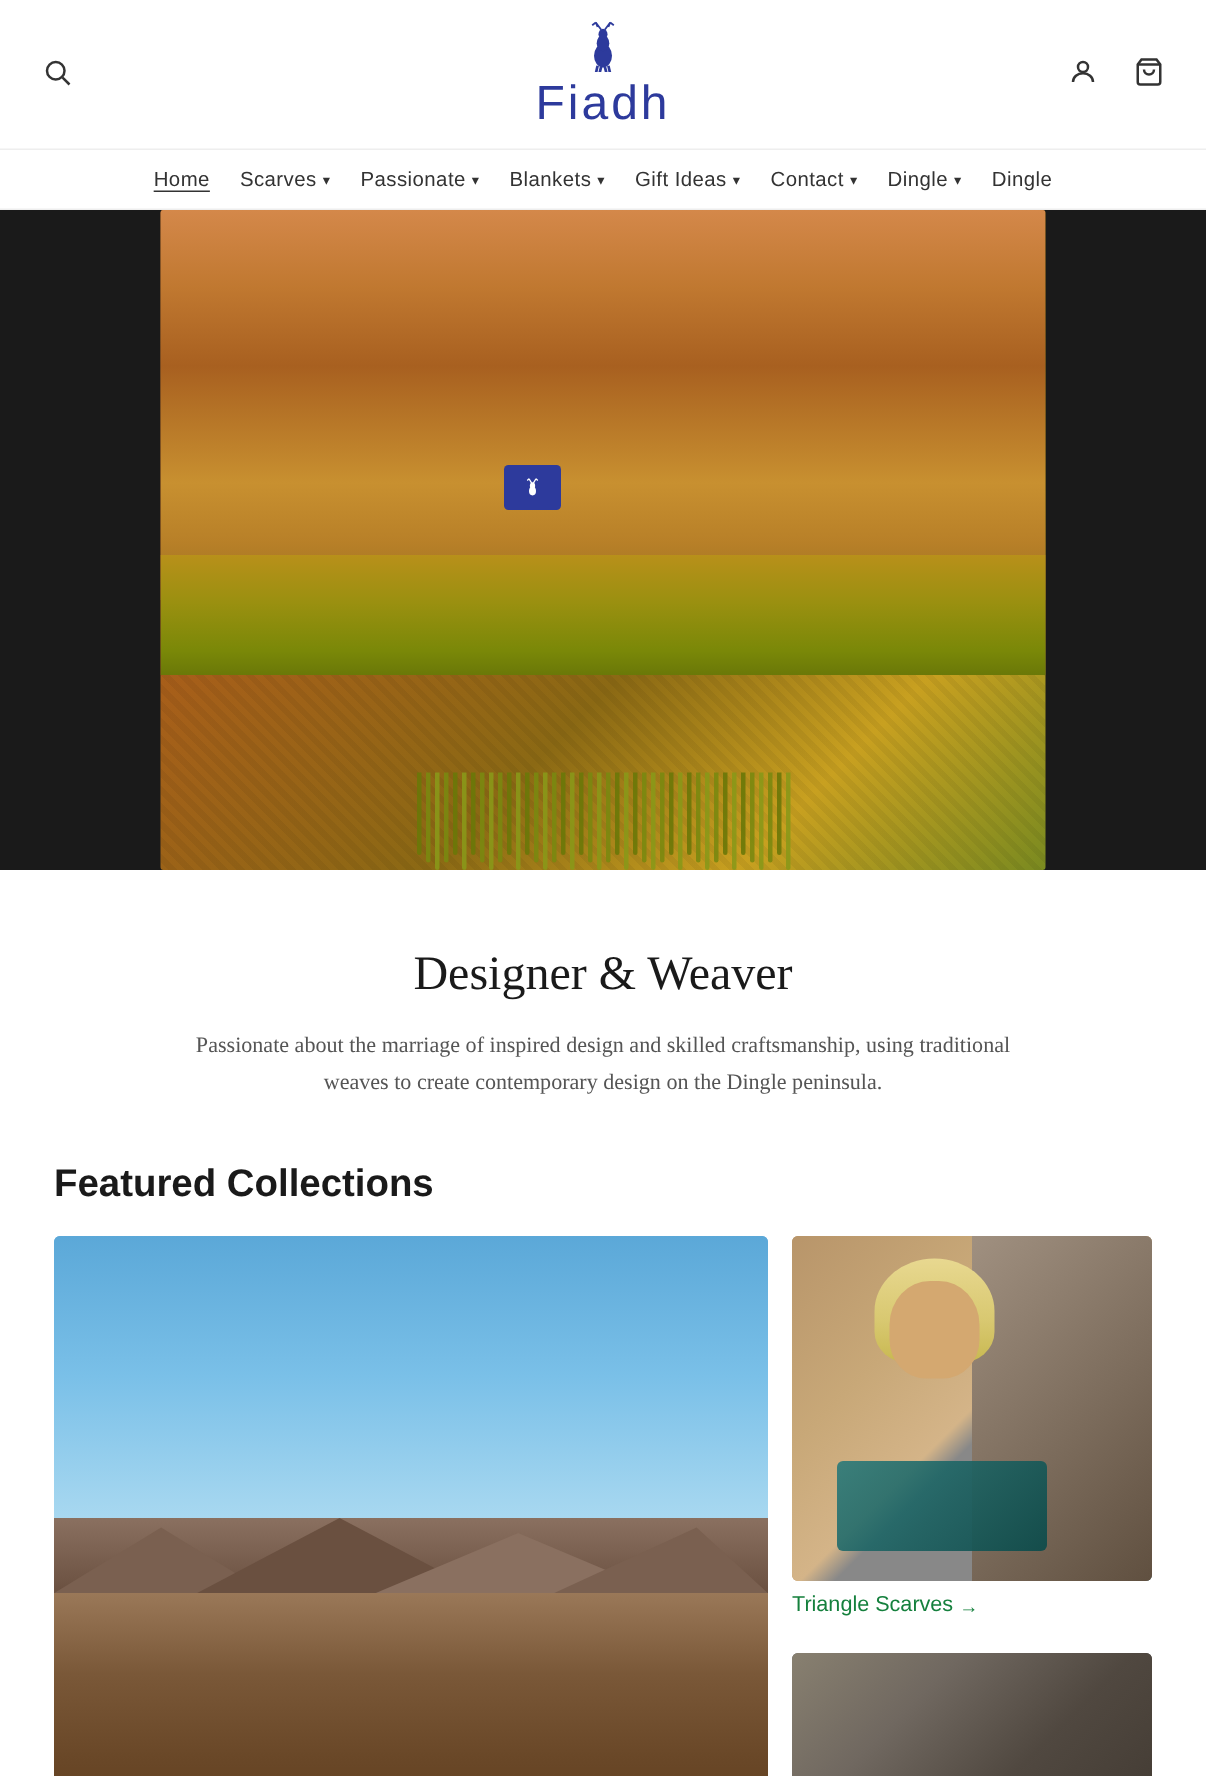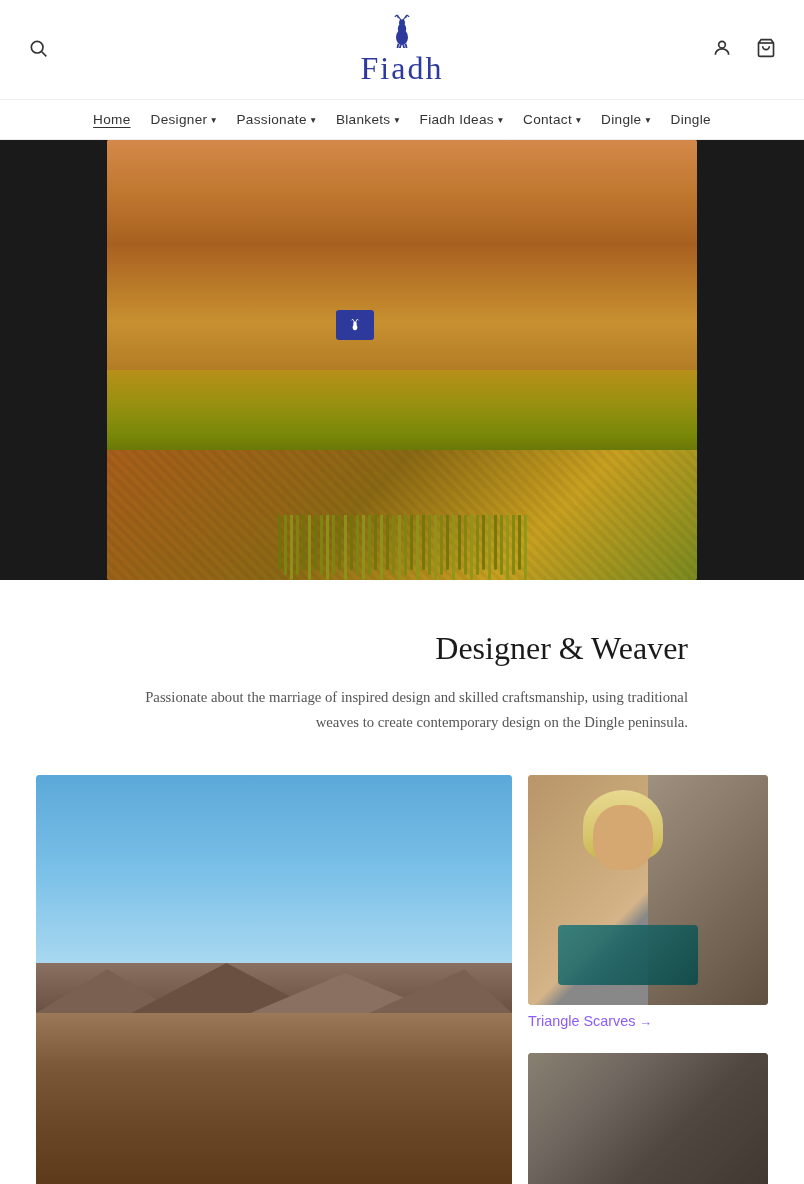--- a/index.html
+++ b/index.html
@@ -14,21 +14,21 @@
       border-bottom: 1px solid #eee;
       background: #fff;
     }
     .header-left { width: 60px; }
     .header-center { flex: 1; display: flex; justify-content: center; align-items: center; }
     .header-right { width: 60px; display: flex; gap: 16px; justify-content: flex-end; align-items: center; }
 
     .logo-text {
       font-size: 2rem;
       color: #2d3a9c;
-      font-family: Liberation Serif, serif;
+      font-family: Liberation Sans, sans-serif;
       letter-spacing: 2px;
     }
     .logo-deer {
       display: flex;
       flex-direction: column;
       align-items: center;
     }
     .logo-deer svg { margin-bottom: 2px; }
 
     .search-btn, .icon-btn {
@@ -120,21 +120,21 @@
       border-radius: 3px;
       font-size: 0.7rem;
       display: flex;
       align-items: center;
       gap: 4px;
     }
 
     
     .content-section {
       padding: 50px 24px 30px;
-      text-align: right;
+      text-align: center;
       max-width: 620px;
       margin: 0 auto;
     }
     .section-title {
       font-size: 2rem;
       font-weight: normal;
       margin-bottom: 18px;
       color: #1a1a1a;
       font-family: Georgia, serif;
     }
@@ -176,21 +176,21 @@
     .featured-card-top {
       width: 240px;
       height: 230px;
       background: linear-gradient(135deg, #b8956a 0%, #8a6a45 30%, #c8a070 50%, #4a8a8a 65%, #2a6a6a 80%, #1a5050 100%);
       border-radius: 4px;
       position: relative;
       overflow: hidden;
     }
     .featured-card-label {
       font-size: 0.9rem;
-      color: #8b5cf6;
+      color: #15803d;
       padding: 8px 0;
       font-family: Arial, sans-serif;
       display: flex;
       align-items: center;
       gap: 4px;
     }
     .featured-card-label .arrow {
       font-size: 0.8rem;
     }
 
@@ -268,33 +268,33 @@
       </svg>
     </button>
   </div>
 </header>
 
 <nav class="nav">
   <a class="nav-item active" href="#">
     <span>Home</span>
   </a>
   <a class="nav-item" href="#">
-    <span>Designer</span>
+    <span>Scarves</span>
     <span class="chevron">▾</span>
   </a>
   <a class="nav-item" href="#">
     <span>Passionate</span>
     <span class="chevron">▾</span>
   </a>
   <a class="nav-item" href="#">
     <span>Blankets</span>
     <span class="chevron">▾</span>
   </a>
   <a class="nav-item" href="#">
-    <span>Fiadh Ideas</span>
+    <span>Gift Ideas</span>
     <span class="chevron">▾</span>
   </a>
   <a class="nav-item" href="#">
     <span>Contact</span>
     <span class="chevron">▾</span>
   </a>
   <a class="nav-item" href="#">
     <span>Dingle</span>
     <span class="chevron">▾</span>
   </a>
@@ -368,20 +368,21 @@
     </div>
   </div>
 </section>
 
 <section class="content-section">
   <h2 class="section-title">Designer &amp; Weaver</h2>
   <p class="section-subtitle">Passionate about the marriage of inspired design and skilled craftsmanship, using traditional weaves to create contemporary design on the Dingle peninsula.</p>
 </section>
 
 <section class="featured-section">
+  <h2 class="featured-title">Featured Collections</h2>
 
   <div class="featured-grid">
 
     <div class="featured-left">
 
       <div style="height:45%;background:linear-gradient(180deg,#5ba8d8 0%,#7ac0e8 50%,#a8d8f0 100%);border-radius:4px 4px 0 0;"></div>
 
       <div style="height:12%;background:linear-gradient(180deg,#8a7060 0%,#6a5040 100%);position:relative;">
         <svg viewBox="0 0 400 40" width="100%" height="100%" preserveAspectRatio="none">
           <polygon points="0,40 60,5 120,40" fill="#7a6050"></polygon>

